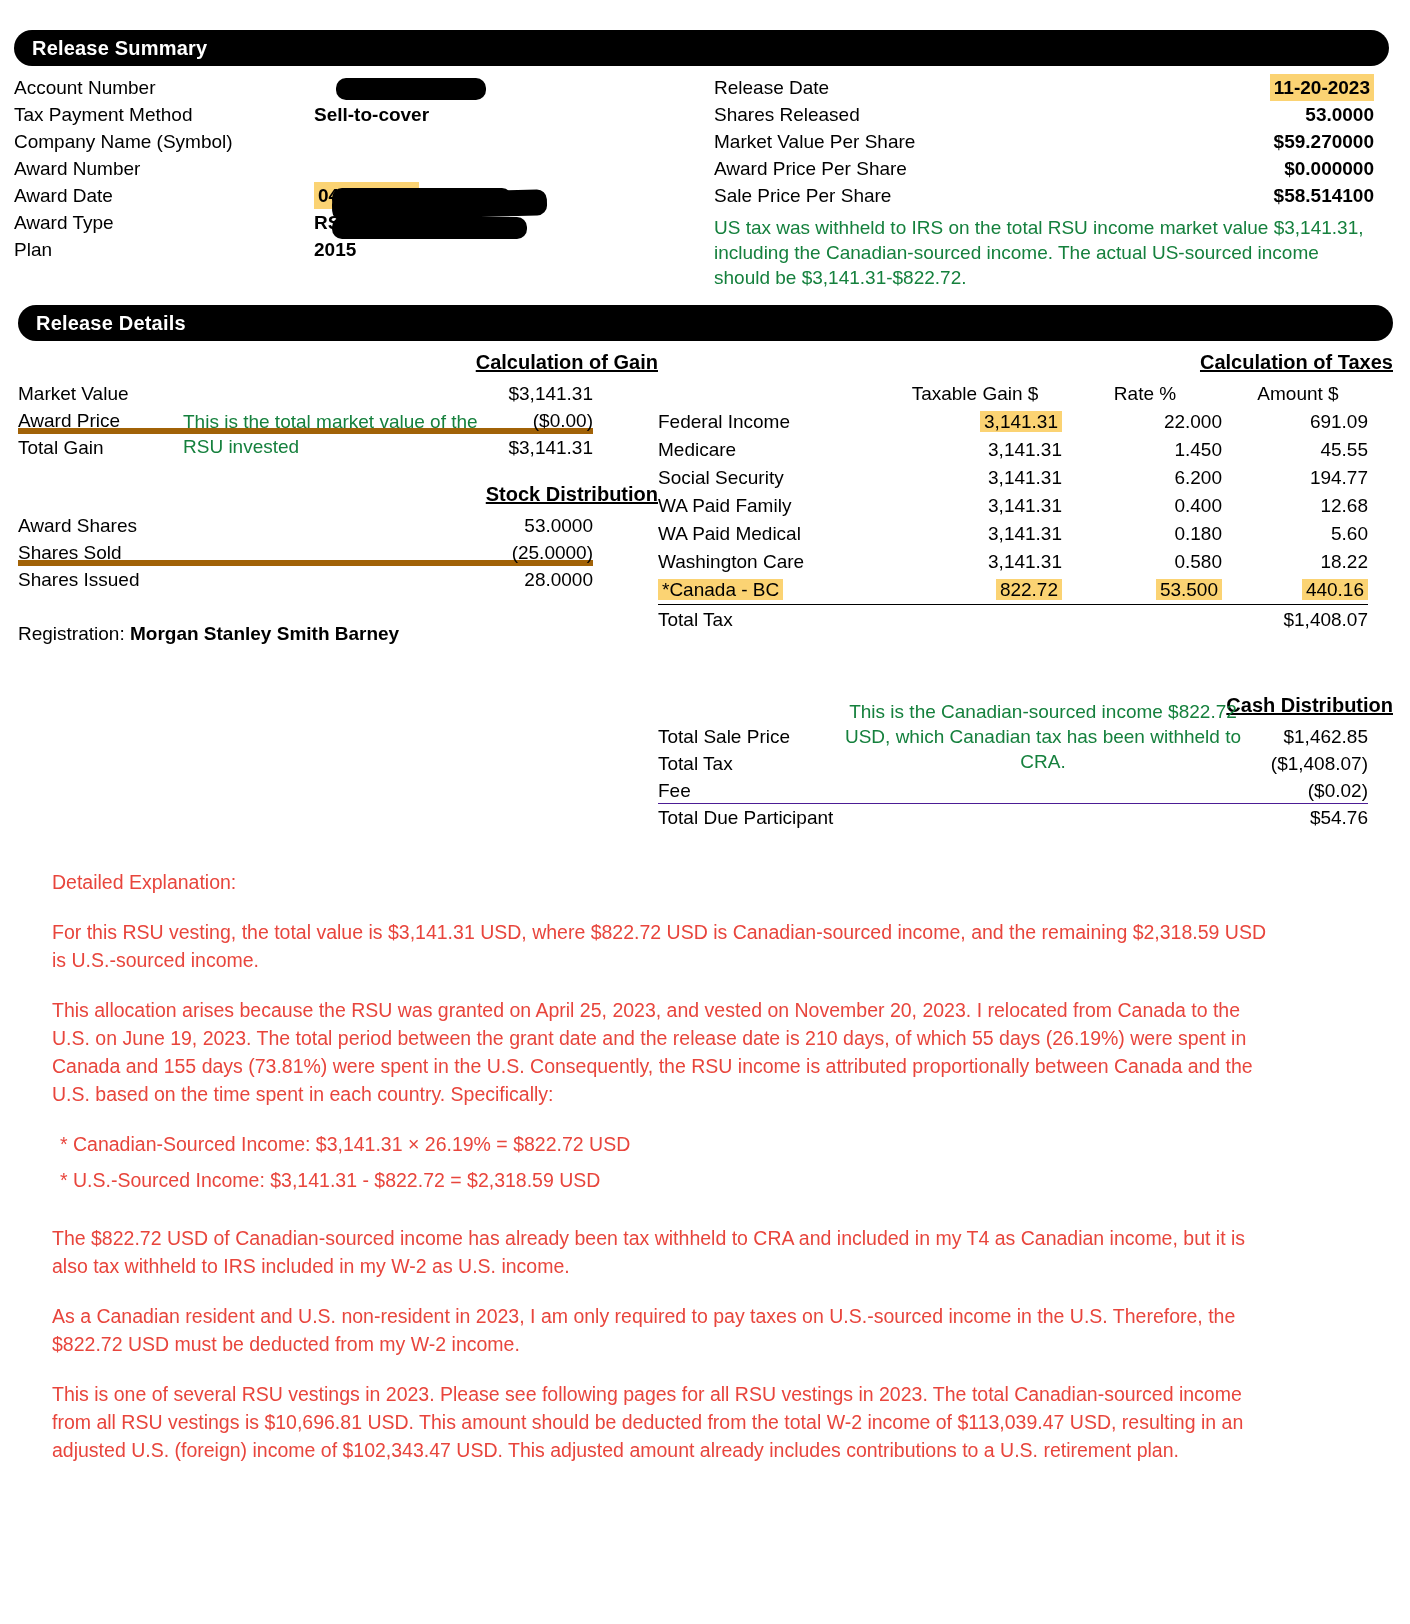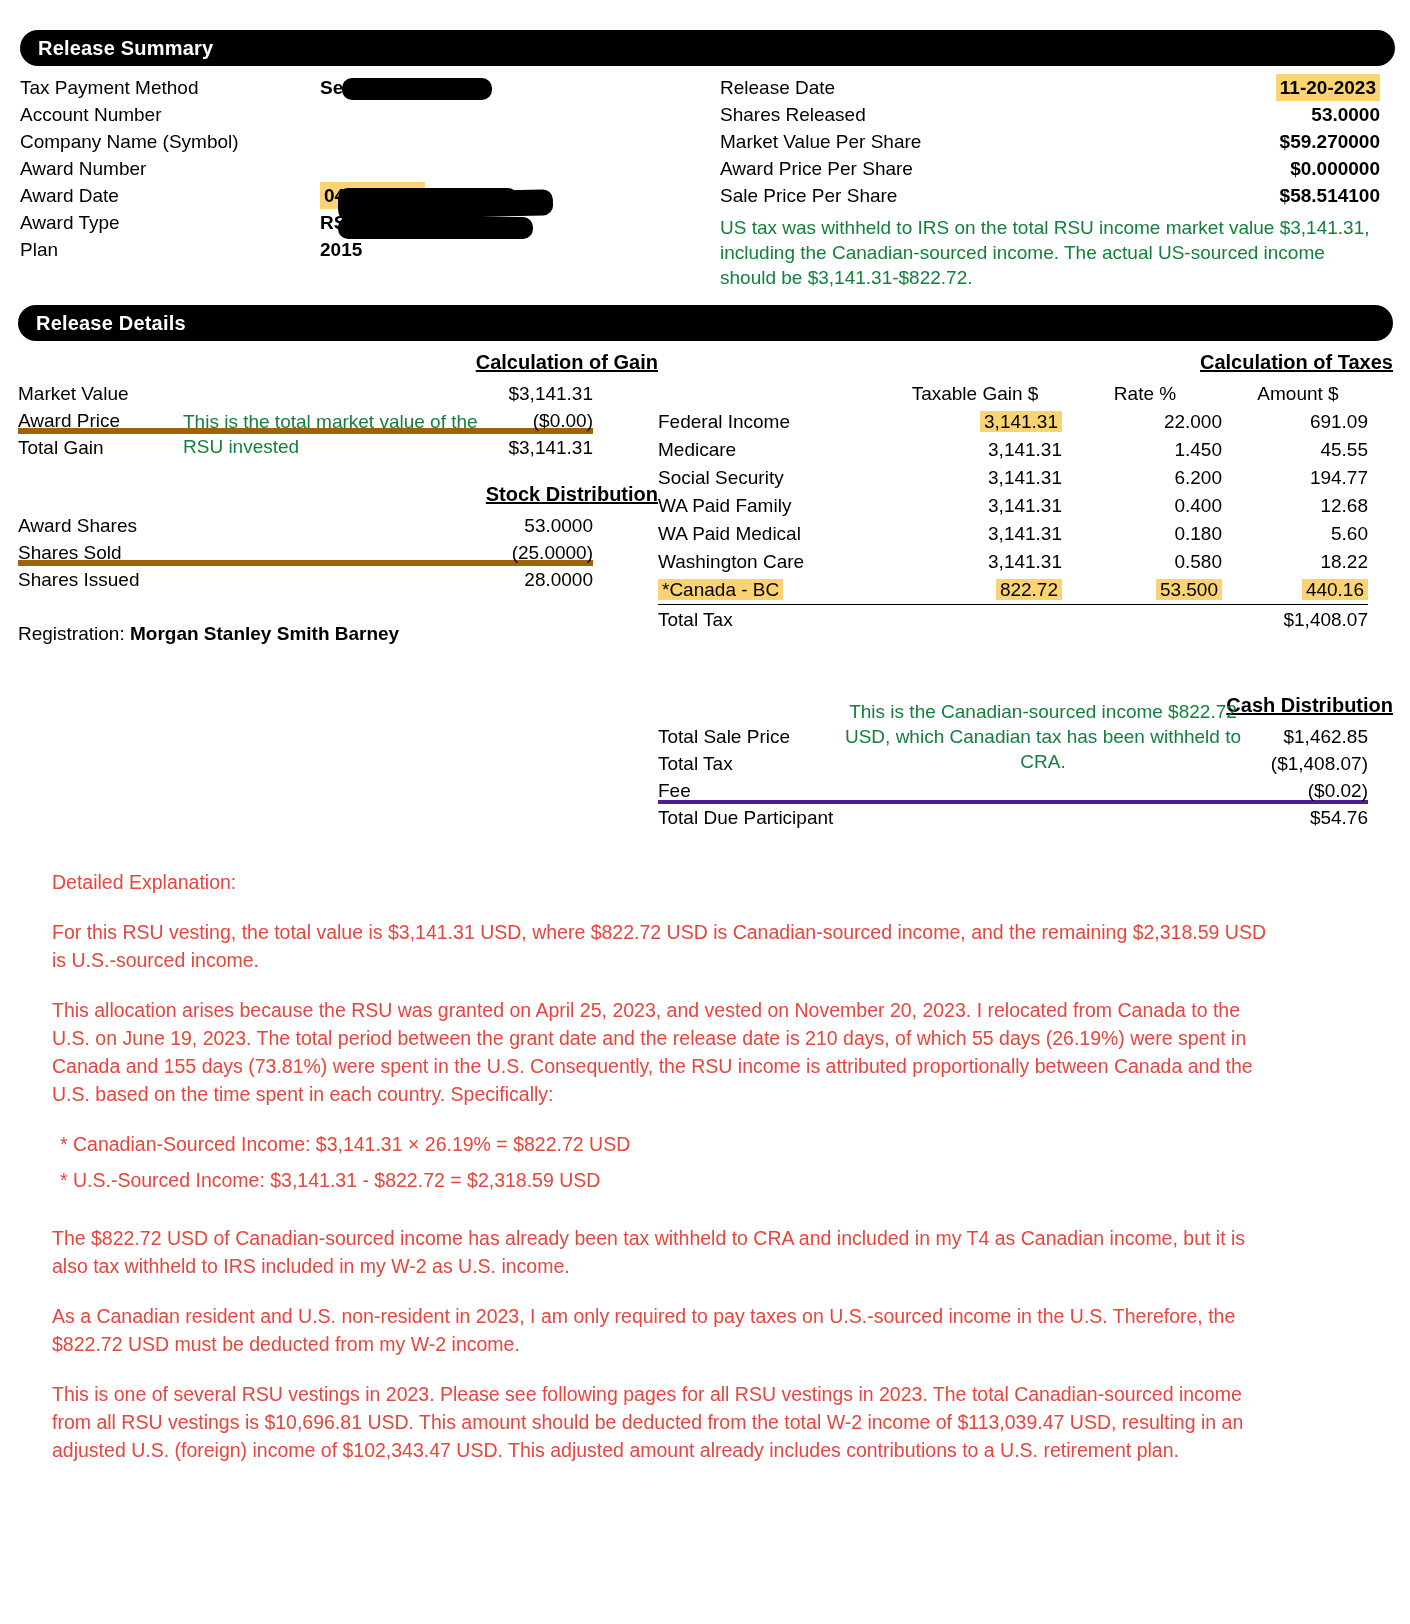--- a/index.html
+++ b/index.html
@@ -26,21 +26,21 @@
     align-items: center;
     font-size: 20px;
     font-weight: bold;
     padding-left: 18px;
     letter-spacing: 0.2px;
   }
 
   
   .summary-wrap {
     position: absolute;
-    left: 20px; top: 30px;
+    left: 14px; top: 30px;
     width: 1375px;
   }
   .summary-cols {
     display: flex;
     margin-top: 8px;
   }
   .summary-left { width: 700px; position: relative; }
   .summary-right { width: 660px; position: relative; }
 
   .kv {
@@ -135,21 +135,21 @@
   }
 
   .cash-row {
     display: flex;
     justify-content: space-between;
     font-size: 19px;
     line-height: 27px;
     height: 27px;
     width: 710px;
   }
-  .cash-row.underline { border-bottom: 4px solid #4c1d95; }
+  .cash-row.underline { border-bottom: 1px solid #4c1d95; }
 
   .reg {
     font-size: 19px;
     margin-top: 30px;
   }
   .reg b { font-weight: bold; }
 
   
   .explain {
     position: absolute;
@@ -173,26 +173,26 @@
 
   <div class="summary-wrap">
     <div class="section-bar">
       <span>Release Summary</span>
     </div>
 
     <div class="summary-cols">
 
       <div class="summary-left">
         <div class="kv">
+          <span class="k">Account Number</span>
+          <span class="v"></span>
+        </div>
+        <div class="kv">
           <span class="k">Tax Payment Method</span>
           <span class="v">Sell-to-cover</span>
-        </div>
-        <div class="kv">
-          <span class="k">Account Number</span>
-          <span class="v"></span>
         </div>
         <div class="kv">
           <span class="k">Company Name (Symbol)</span>
           <span class="v"></span>
         </div>
         <div class="kv">
           <span class="k">Award Number</span>
           <span class="v"></span>
         </div>
         <div class="kv">

